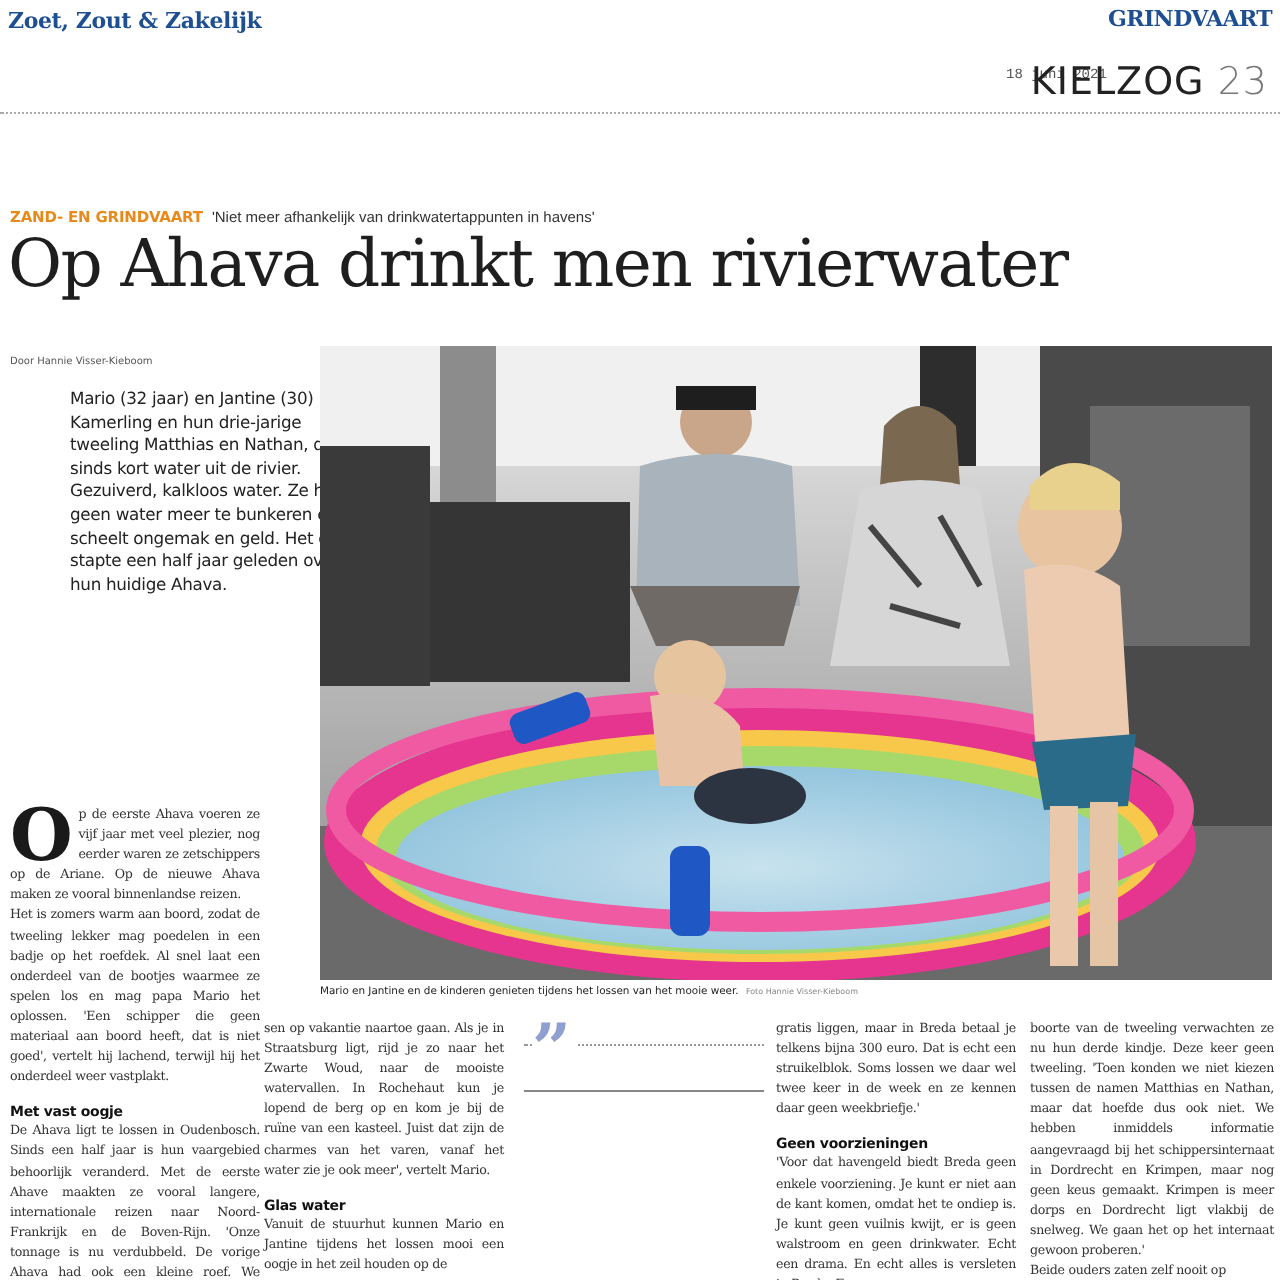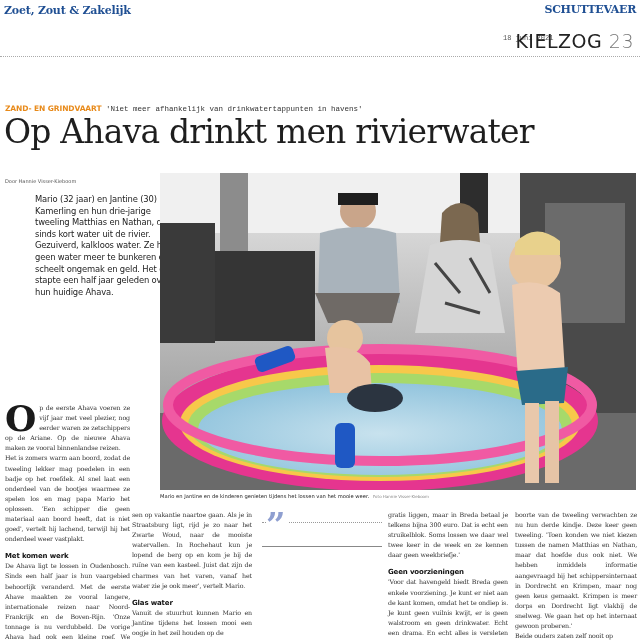--- a/index.html
+++ b/index.html
@@ -10,21 +10,21 @@
   .section-name { position: absolute; left: 4px; top: 4px; font-family: "DejaVu Serif", serif; font-weight: bold; font-size: 11px; color: #1f4f93; letter-spacing: -0.2px; text-align: center; }
   .date { position: absolute; left: 503px; top: 6px; font-family: Liberation Mono, monospace; font-size: 7px; color: #555; margin-top: 28px; }
   .masthead { position: absolute; right: 4px; top: 3px; font-family: "DejaVu Serif", serif; font-weight: bold; font-size: 11px; color: #1f4f93; letter-spacing: -0.3px; }
 
   .rubric { position: absolute; right: 6px; top: 30px; font-family: "DejaVu Sans", sans-serif; font-size: 19px; color: #222; letter-spacing: 0.5px; }
   .rubric .num { color: #777; font-weight: 300; }
   .rubric-rule { position: absolute; left: 0; right: 0; top: 56px; border-top: 1px dotted #aaa; }
 
   .kicker { position: absolute; left: 5px; top: 104px; font-size: 8px; white-space: nowrap; }
   .kicker-label { font-family: "DejaVu Sans", sans-serif; font-weight: bold; color: #e88a1a; font-size: 7.5px; letter-spacing: -0.1px; }
-  .kicker-text { font-family: Liberation Mono, monospace; color: #333; font-size: 7.5px; margin-left: 2px; }
+  .kicker-text { font-family: Liberation Sans, sans-serif; color: #333; font-size: 7.5px; margin-left: 2px; }
 
   .headline { position: absolute; left: 4px; top: 112px; font-family: "DejaVu Serif", serif; font-weight: normal; font-size: 33px; color: #1e1e1e; letter-spacing: -0.8px; white-space: nowrap; }
 
   .byline { position: absolute; left: 5px; top: 178px; font-family: "DejaVu Sans", sans-serif; font-size: 5px; color: #555; }
   .intro { position: absolute; left: 5px; top: 194px; width: 152px; font-family: "DejaVu Sans", sans-serif; font-size: 8.4px; line-height: 11.6px; color: #222; letter-spacing: -0.15px; margin-left: 30px; }
 
   .photo { position: absolute; left: 160px; top: 173px; width: 476px; height: 317px; overflow: hidden; background: #d6d6d6; }
   .caption { position: absolute; left: 160px; top: 493px; font-family: "DejaVu Sans", sans-serif; font-size: 5.2px; color: #222; white-space: nowrap; }
   .caption .credit { color: #888; font-size: 4px; margin-left: 2px; }
 
@@ -43,21 +43,21 @@
   .pq-marks { position: relative; display: inline-block; background: #fff; padding-right: 2px; margin-left: 4px; font-family: "DejaVu Serif", serif; font-weight: bold; font-size: 34px; line-height: 22px; color: #8f9fd0; height: 22px; overflow: visible; }
   .pq-text { font-family: "DejaVu Sans", sans-serif; font-size: 10.5px; line-height: 11.5px; color: #222; margin-top: 8px; letter-spacing: -0.25px; }
   .pq-rule-bottom { border-top: 1px solid #888; margin-top: 5px; }
 </style>
 </head>
 <body>
 
 <div class="top-bar">
   <span class="section-name">Zoet, Zout &amp; Zakelijk</span>
   <span class="date">18 juni 2021</span>
-  <span class="masthead">SCHUTTEVAER</span>
+  <span class="masthead">GRINDVAART</span>
 </div>
 
 <div class="rubric">
   <span>KIELZOG</span>
   <span class="num">23</span>
 </div>
 <div class="rubric-rule"></div>
 
 <div class="kicker">
   <span class="kicker-label">ZAND- EN GRINDVAART</span>
@@ -125,21 +125,21 @@
 </div>
 <div class="caption">
   <span>Mario en Jantine en de kinderen genieten tijdens het lossen van het mooie weer.</span>
   <span class="credit">Foto Hannie Visser-Kieboom</span>
 </div>
 
 <div class="col col1">
   <span class="dropcap">O</span>
   <p>p de eerste Ahava voeren ze vijf jaar met veel plezier, nog eerder waren ze zetschippers op de Ariane. Op de nieuwe Ahava maken ze vooral binnenlandse reizen.</p>
   <p>Het is zomers warm aan boord, zodat de tweeling lekker mag poedelen in een badje op het roefdek. Al snel laat een onderdeel van de bootjes waarmee ze spelen los en mag papa Mario het oplossen. 'Een schipper die geen materiaal aan boord heeft, dat is niet goed', vertelt hij lachend, terwijl hij het onderdeel weer vastplakt.</p>
-  <h4>Met komen werk</h4>
+  <h4>Met vast oogje</h4>
   <p>De Ahava ligt te lossen in Oudenbosch. Sinds een half jaar is hun vaargebied behoorlijk veranderd. Met de eerste Ahave maakten ze vooral langere, internationale reizen naar Noord-Frankrijk en de Boven-Rijn. 'Onze tonnage is nu verdubbeld. De vorige Ahava had ook een kleine roef. We konden er</p>
 </div>
 
 <div class="col col2">
   <p>sen op vakantie naartoe gaan. Als je in Straatsburg ligt, rijd je zo naar het Zwarte Woud, naar de mooiste watervallen. In Rochehaut kun je lopend de berg op en kom je bij de ruïne van een kasteel. Juist dat zijn de charmes van het varen, vanaf het water zie je ook meer', vertelt Mario.</p>
   <h4>Glas water</h4>
   <p>Vanuit de stuurhut kunnen Mario en Jantine tijdens het lossen mooi een oogje in het zeil houden op de</p>
 </div>
 
 <div class="pullquote">

